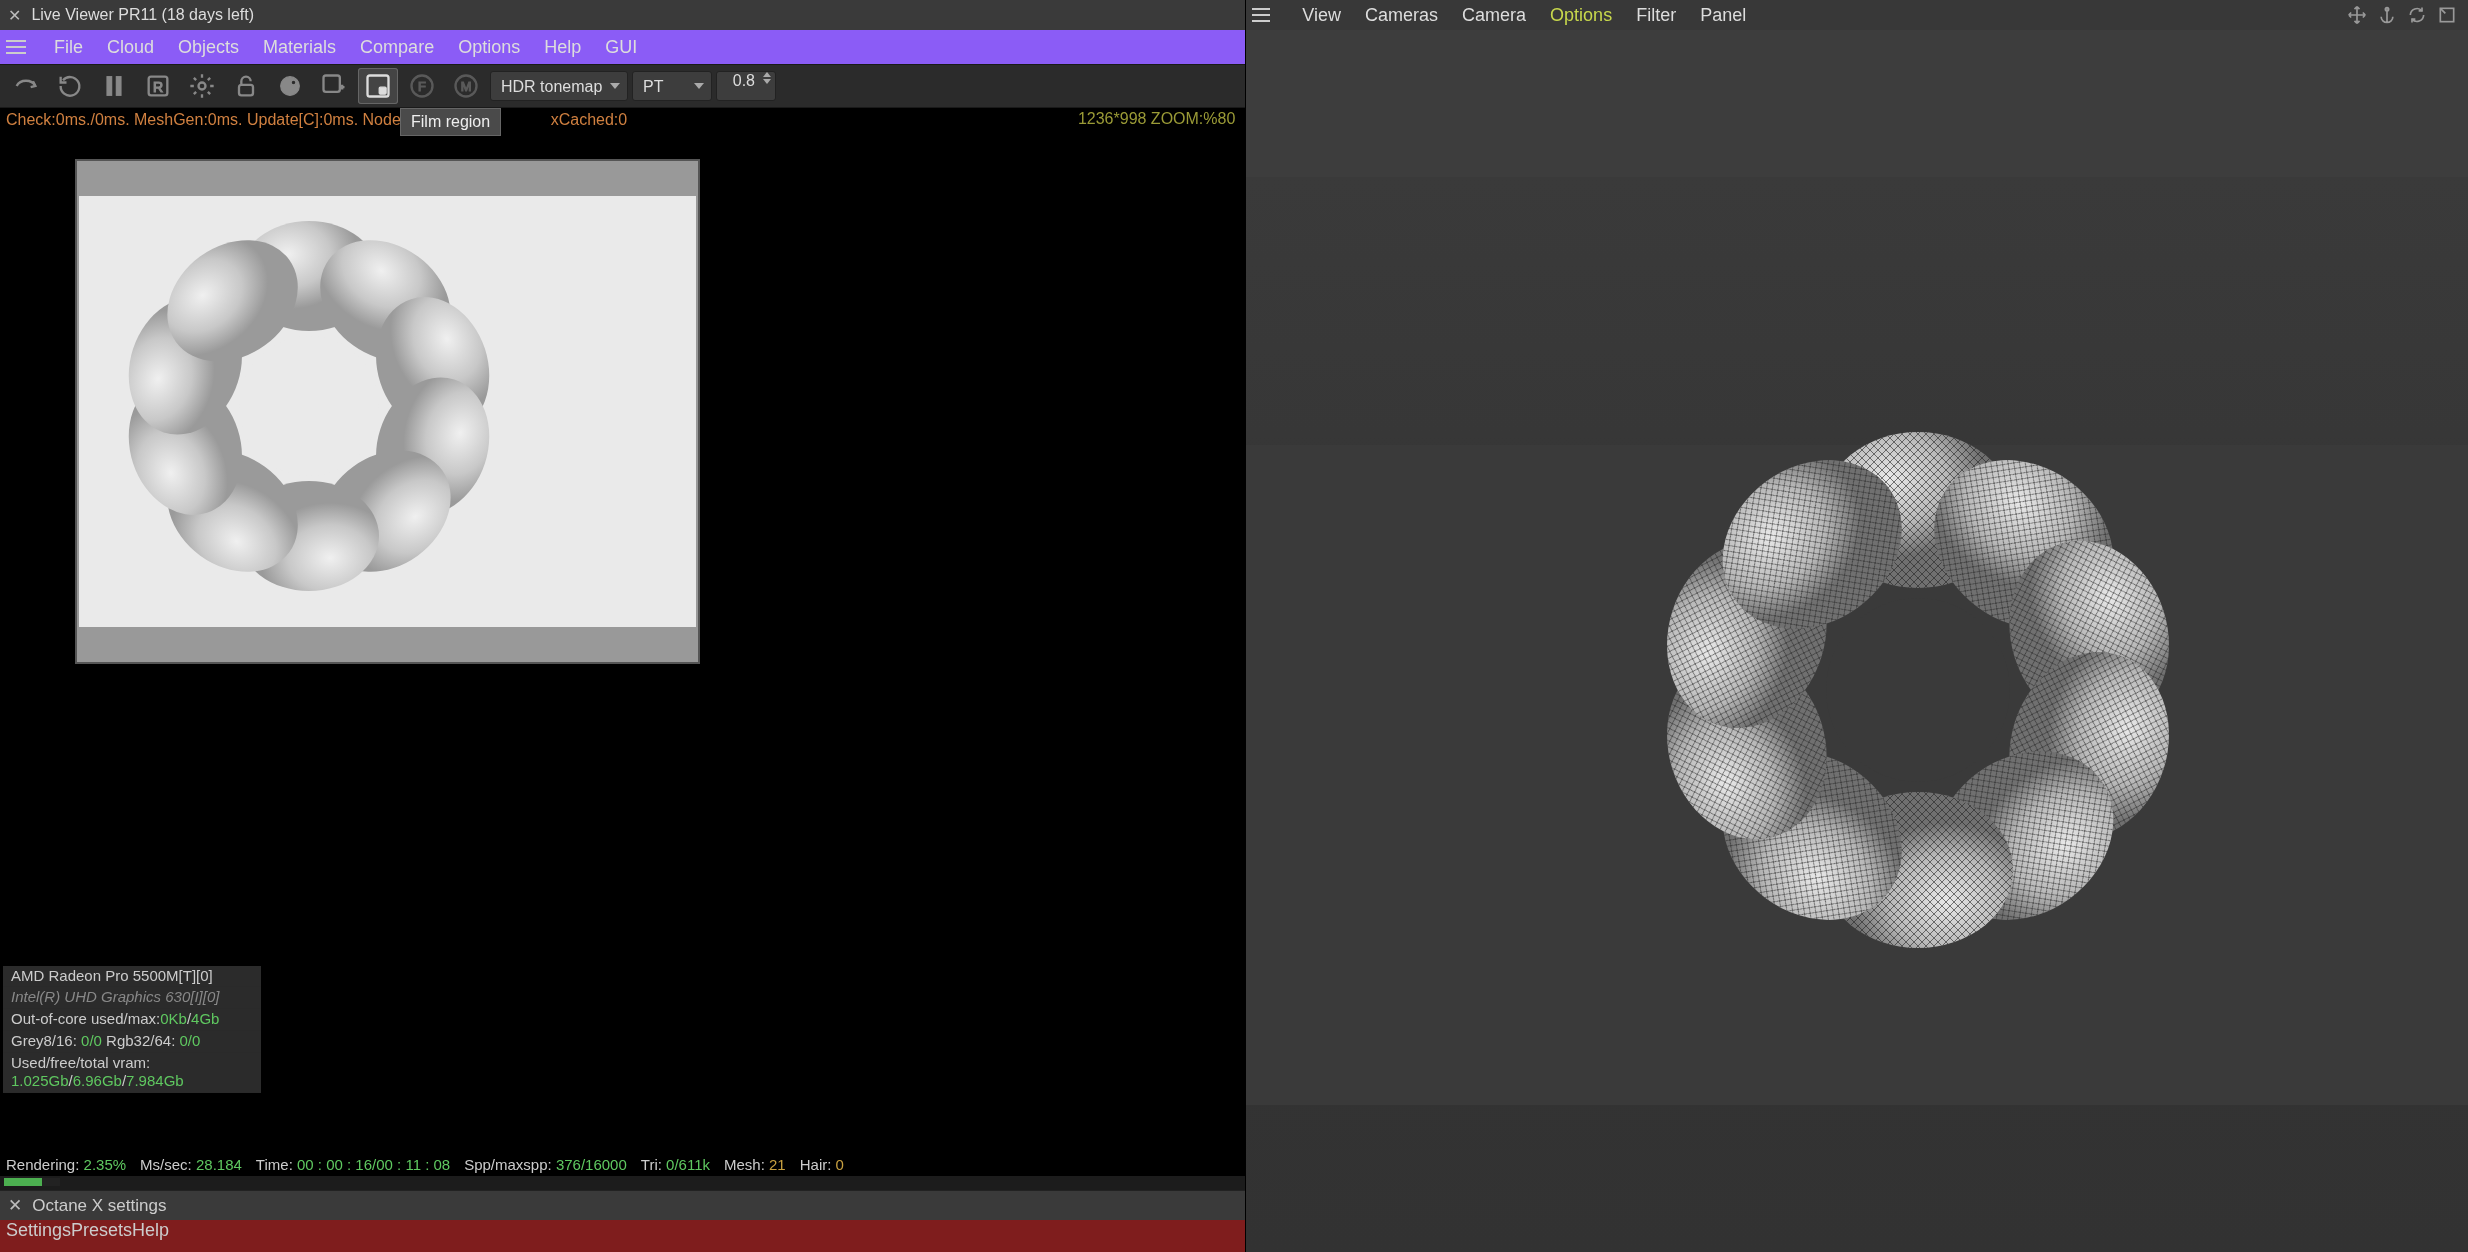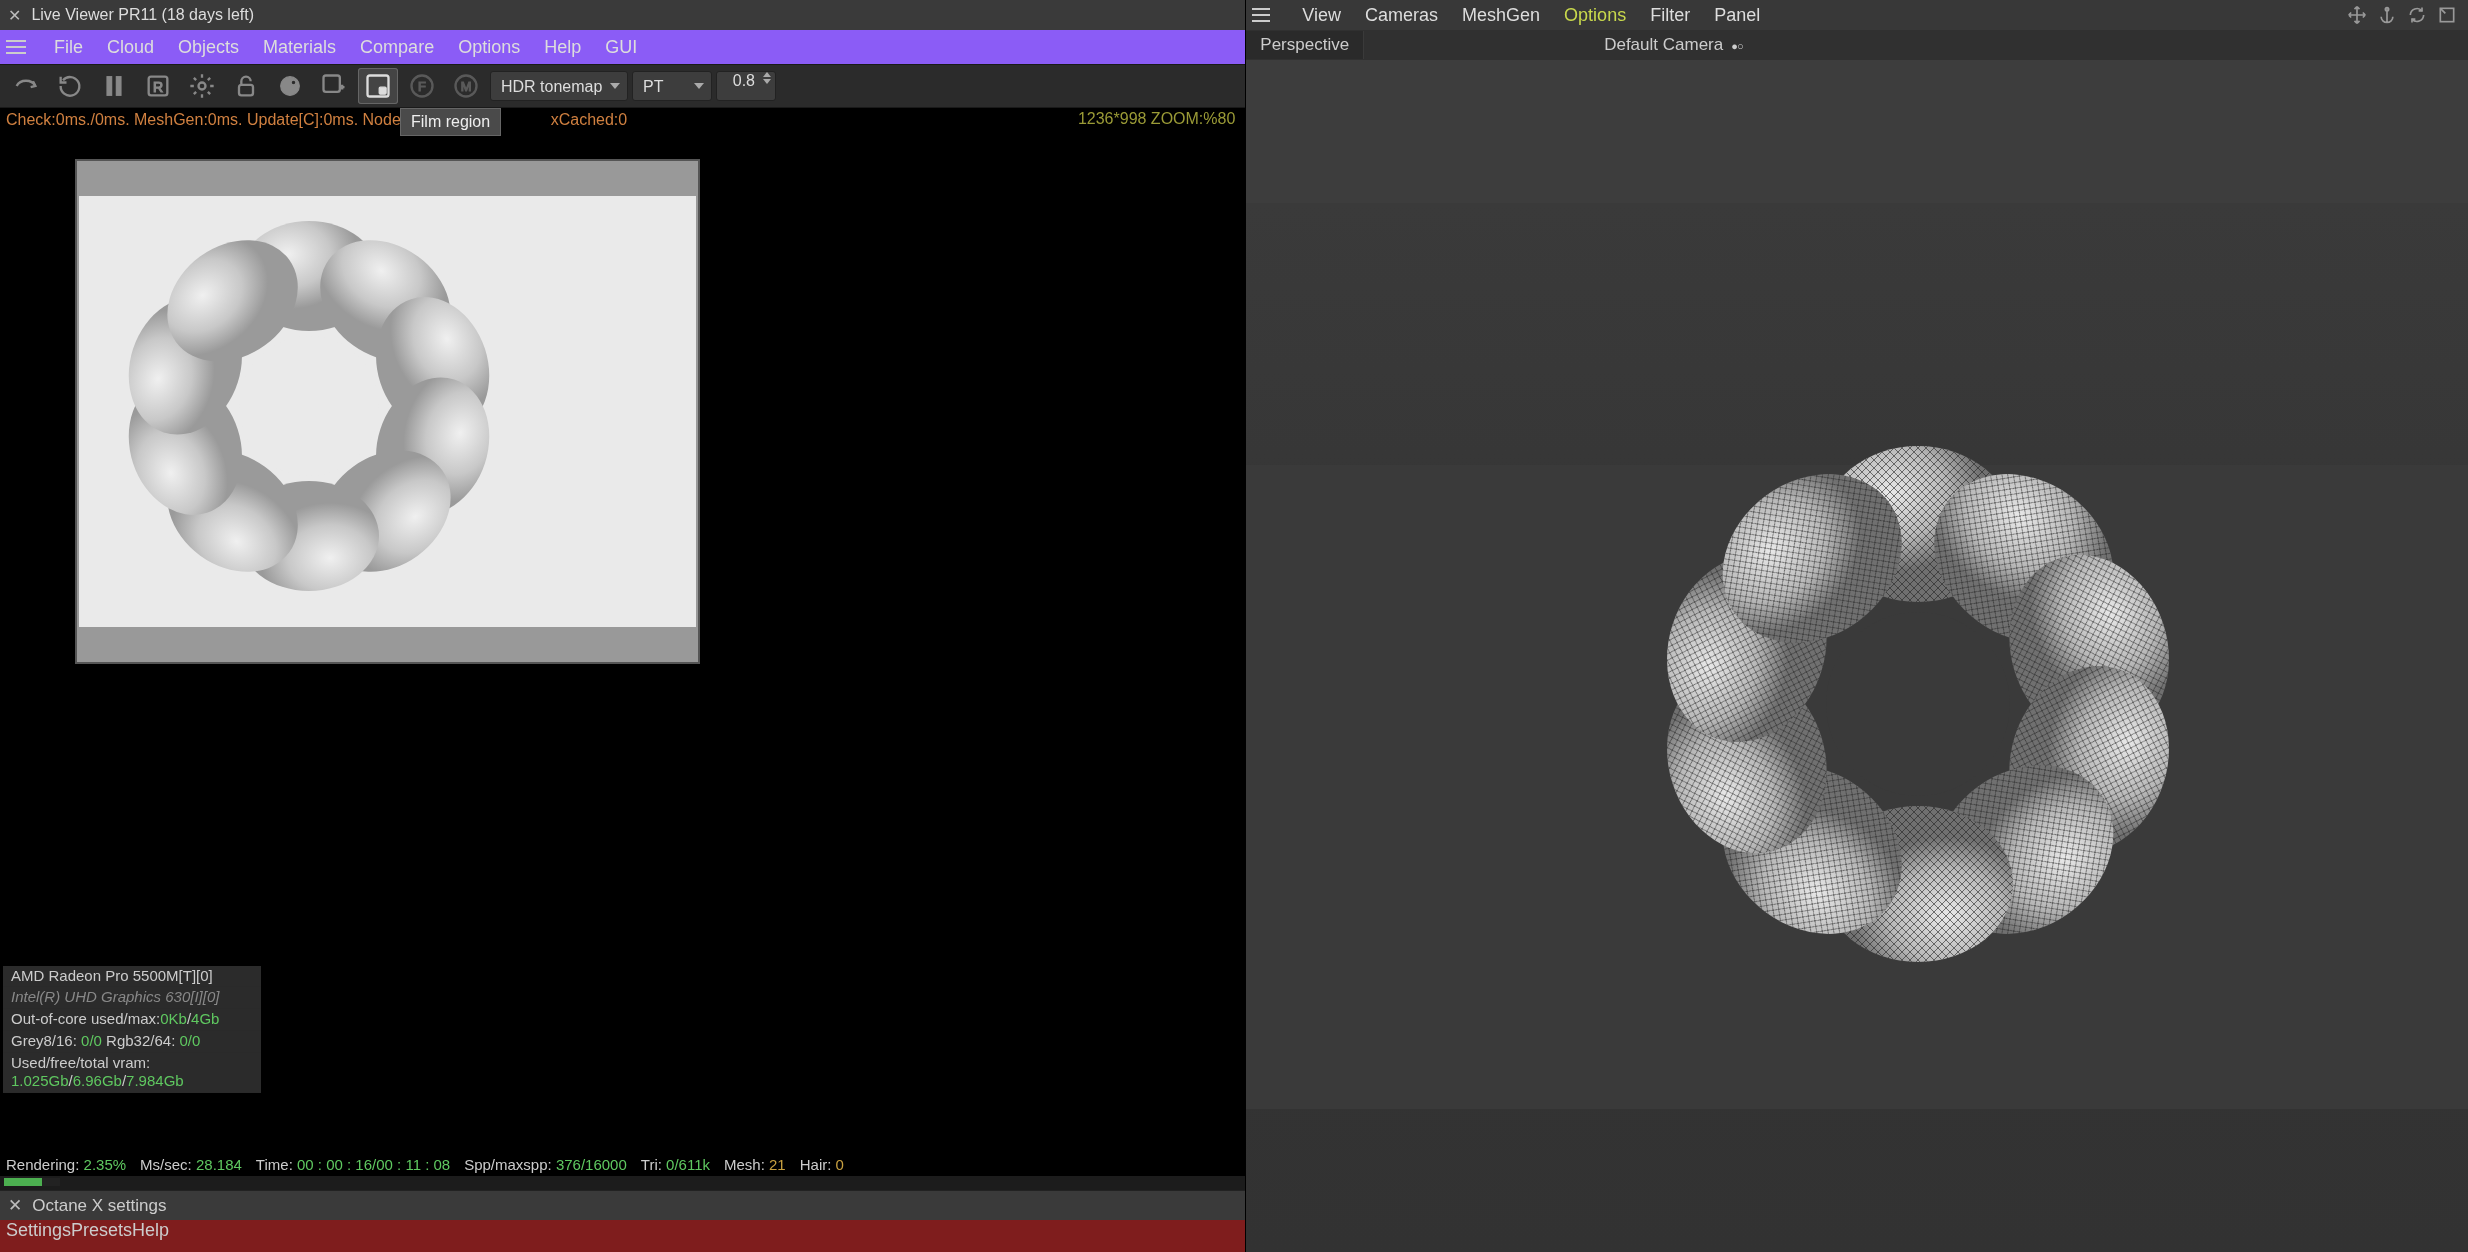--- a/index.html
+++ b/index.html
@@ -270,21 +270,21 @@
 
   <div class="right-pane">
     <div class="r-menubar">
       <div class="ham">
           <span></span>
           <span></span>
           <span></span>
         </div>
       <div class="mitem">View</div>
       <div class="mitem">Cameras</div>
-      <div class="mitem">MeshGen</div>
+      <div class="mitem">Camera</div>
       <div class="mitem active">Options</div>
       <div class="mitem">Filter</div>
       <div class="mitem">Panel</div>
       <div class="spacer"></div>
       <div class="r-icon">
           <svg viewBox="0 0 24 24" fill="none" stroke="currentColor" stroke-width="2">
             <path d="M12 2v20M2 12h20M12 2l-3 3M12 2l3 3M12 22l-3-3M12 22l3-3M2 12l3-3M2 12l3 3M22 12l-3-3M22 12l-3 3"></path>
           </svg>
         </div>
       <div class="r-icon">
@@ -298,24 +298,20 @@
             <path d="M4 12a8 8 0 0 1 14-5M20 12a8 8 0 0 1-14 5"></path>
             <path d="M18 3v4h-4M6 21v-4h4"></path>
           </svg>
         </div>
       <div class="r-icon">
           <svg viewBox="0 0 24 24" fill="none" stroke="currentColor" stroke-width="2">
             <rect x="4" y="4" width="16" height="16"></rect>
             <path d="M4 4l6 6"></path>
           </svg>
         </div>
-    </div>
-    <div class="r-tabbar">
-      <div class="tab">Perspective</div>
-      <div class="camlabel"><span>Default Camera</span><span class="mini-icons"> ●○</span></div>
     </div>
     <div class="r-viewport">
       <div class="wf-band"></div>
       <svg class="wireframe" viewBox="0 0 560 560">
         <defs>
           <radialGradient id="wb" cx="35%" cy="30%">
               <stop offset="0%" stop-color="#e8e8e8"></stop>
               <stop offset="60%" stop-color="#b8b8b8"></stop>
               <stop offset="100%" stop-color="#707070"></stop>
             </radialGradient>

